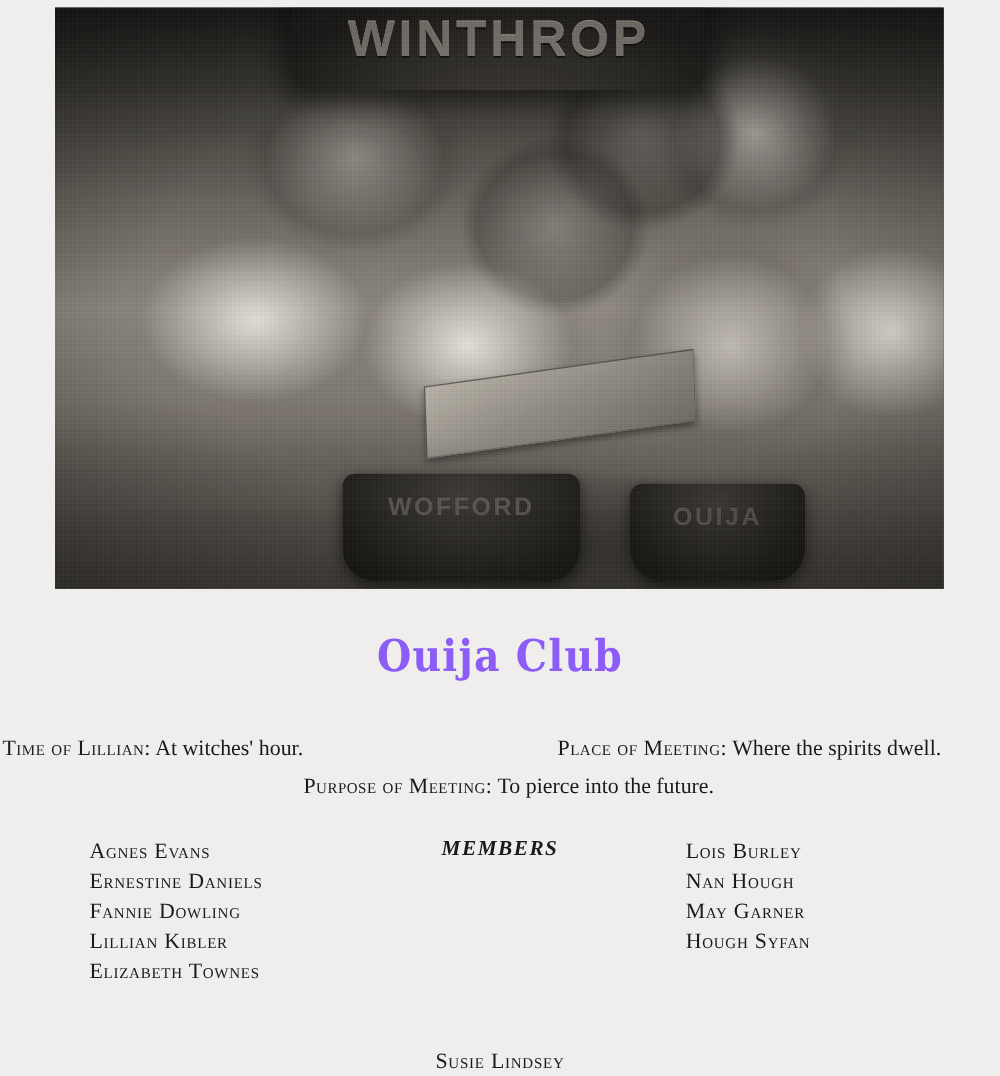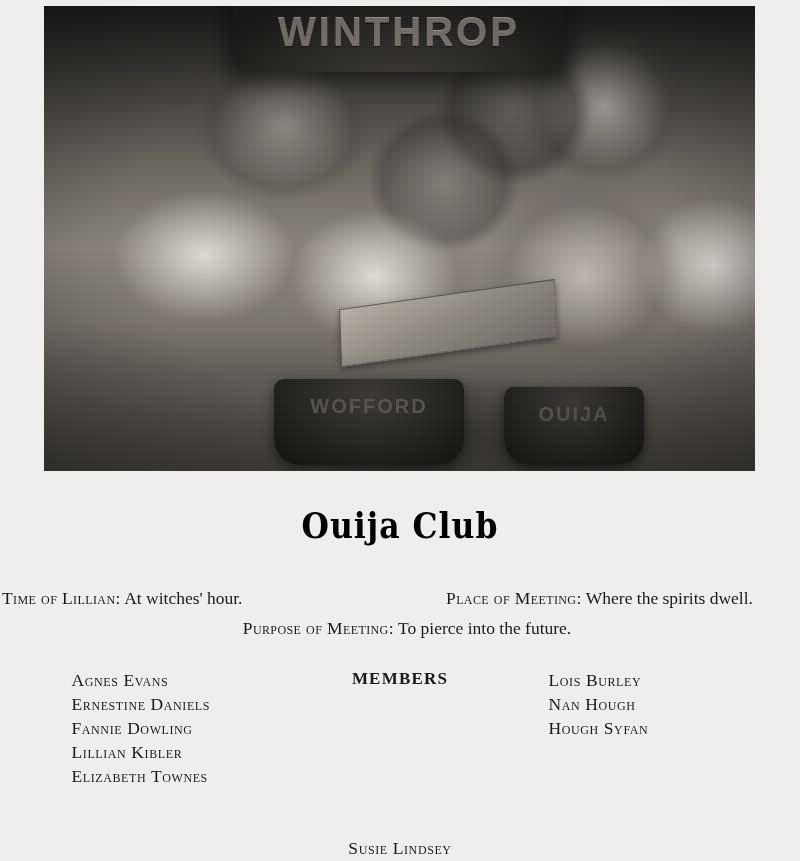--- a/index.html
+++ b/index.html
@@ -125,21 +125,21 @@
   
   .club-title {
     position: absolute;
     left: 0; right: 0;
     top: 505px;
     text-align: center;
     font-family: "DejaVu Serif", serif;
     font-weight: bold;
     font-size: 35px;
     letter-spacing: 1px;
-    color: #000000;
+    color: #8b5cf6;
     
     font-stretch: condensed;
   }
 
   
   .meeting {
     position: absolute;
     left: 0; right: 0;
     top: 588px;
     font-size: 17.5px;
@@ -173,20 +173,21 @@
   
   .members-head {
     position: absolute;
     left: 0; right: 0;
     top: 669px;
     text-align: center;
     font-size: 17px;
     font-variant: small-caps;
     letter-spacing: 1.2px;
     font-weight: 600;
+    font-style: italic;
   }
   .members-cols {
     position: absolute;
     left: 0; right: 0;
     top: 670px;
     display: flex;
     justify-content: center;
     gap: 268px;
   }
   .members-col {
@@ -262,17 +263,18 @@
   <div class="members-col left">
     <div class="member">Agnes Evans</div>
     <div class="member">Ernestine Daniels</div>
     <div class="member">Fannie Dowling</div>
     <div class="member">Lillian Kibler</div>
     <div class="member">Elizabeth Townes</div>
   </div>
   <div class="members-col right">
     <div class="member">Lois Burley</div>
     <div class="member">Nan Hough</div>
+    <div class="member">May Garner</div>
     <div class="member">Hough Syfan</div>
   </div>
 </div>
 
 <div class="member-last">Susie Lindsey</div>
 
 </body></html>

